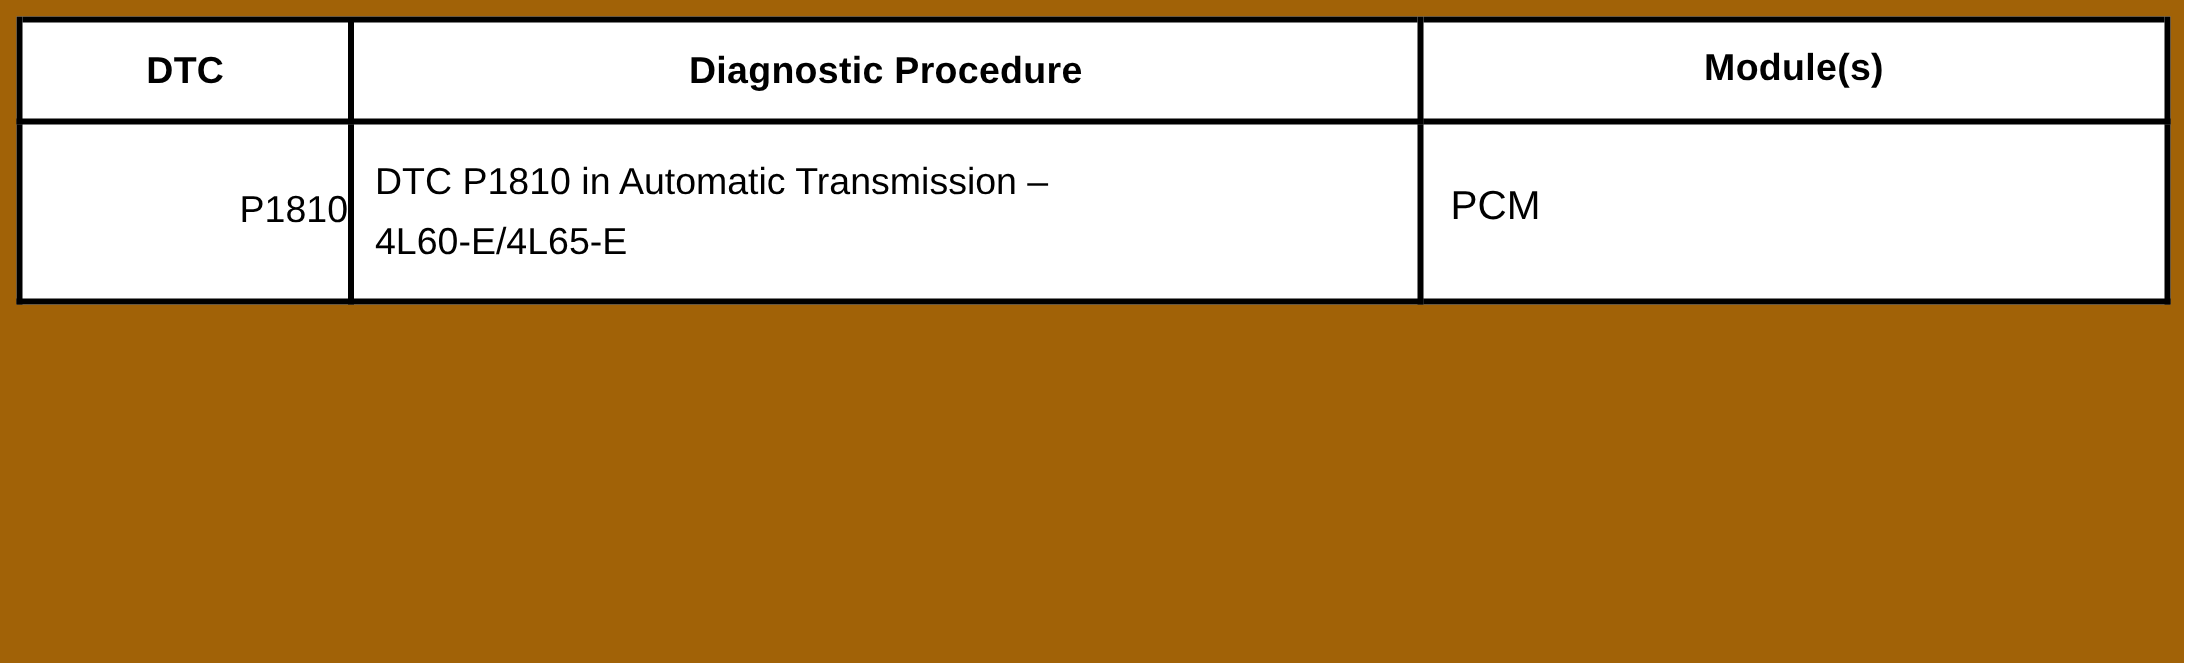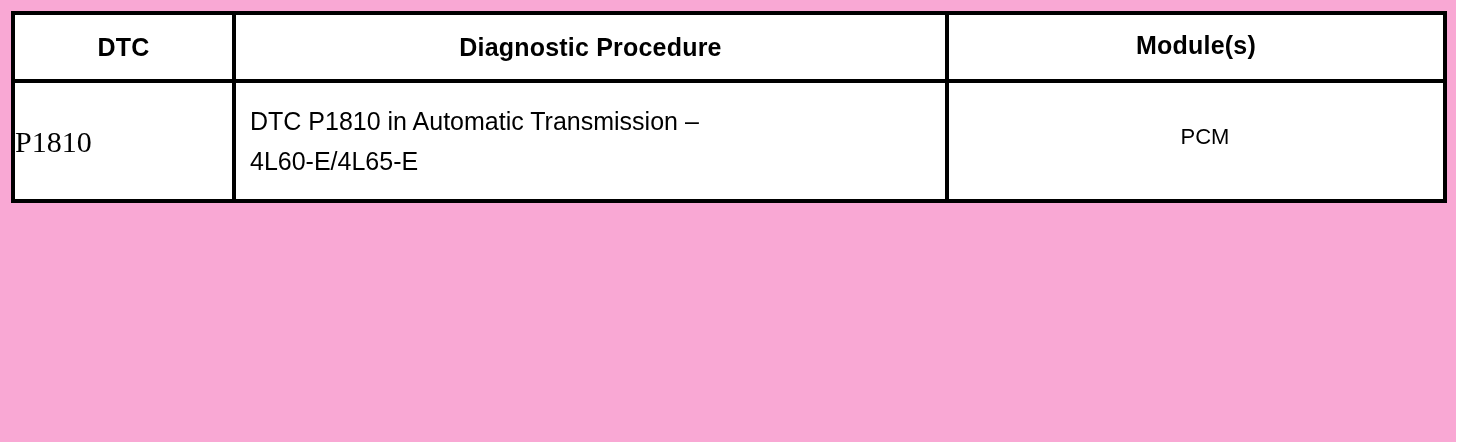--- a/index.html
+++ b/index.html
@@ -12,21 +12,21 @@
     height: 442px;
     overflow: hidden;
     font-family: "Liberation Sans", sans-serif;
     color: #000000;
   }
 
   .sheet {
     position: relative;
     width: 1456px;
     height: 442px;
-    background: #f9a8d4;
+    background: #a16207;
   }
 
   table.dtc-table {
     position: absolute;
     left: 11px;
     top: 11px;
     width: 1436px;
     border-collapse: collapse;
     table-layout: fixed;
     background: #ffffff;
@@ -62,38 +62,37 @@
     
     padding-bottom: 4px;
   }
 
   tbody tr { height: 120px; }
   tbody tr.row-sep td {
     border-bottom: 4px solid #000000;
   }
 
   td.cell-dtc {
-    text-align: left;
-    font-size: 30px;
+    text-align: right;
+    font-size: 25px;
     line-height: 1.1;
-    font-family: Liberation Serif, serif;
   }
 
   td.cell-proc {
     text-align: left;
     font-size: 25px;
     line-height: 1.62;
     padding-left: 14px;
     padding-right: 12px;
   }
   td.cell-proc .line { display: block; white-space: nowrap; }
 
   td.cell-module {
-    text-align: center;
-    font-size: 22px;
+    text-align: left;
+    font-size: 27px;
     padding-left: 18px;
     vertical-align: middle;
   }
   td.cell-module .mod-text {
     display: block;
     position: relative;
     top: -4px;
   }
 </style>
 </head>

